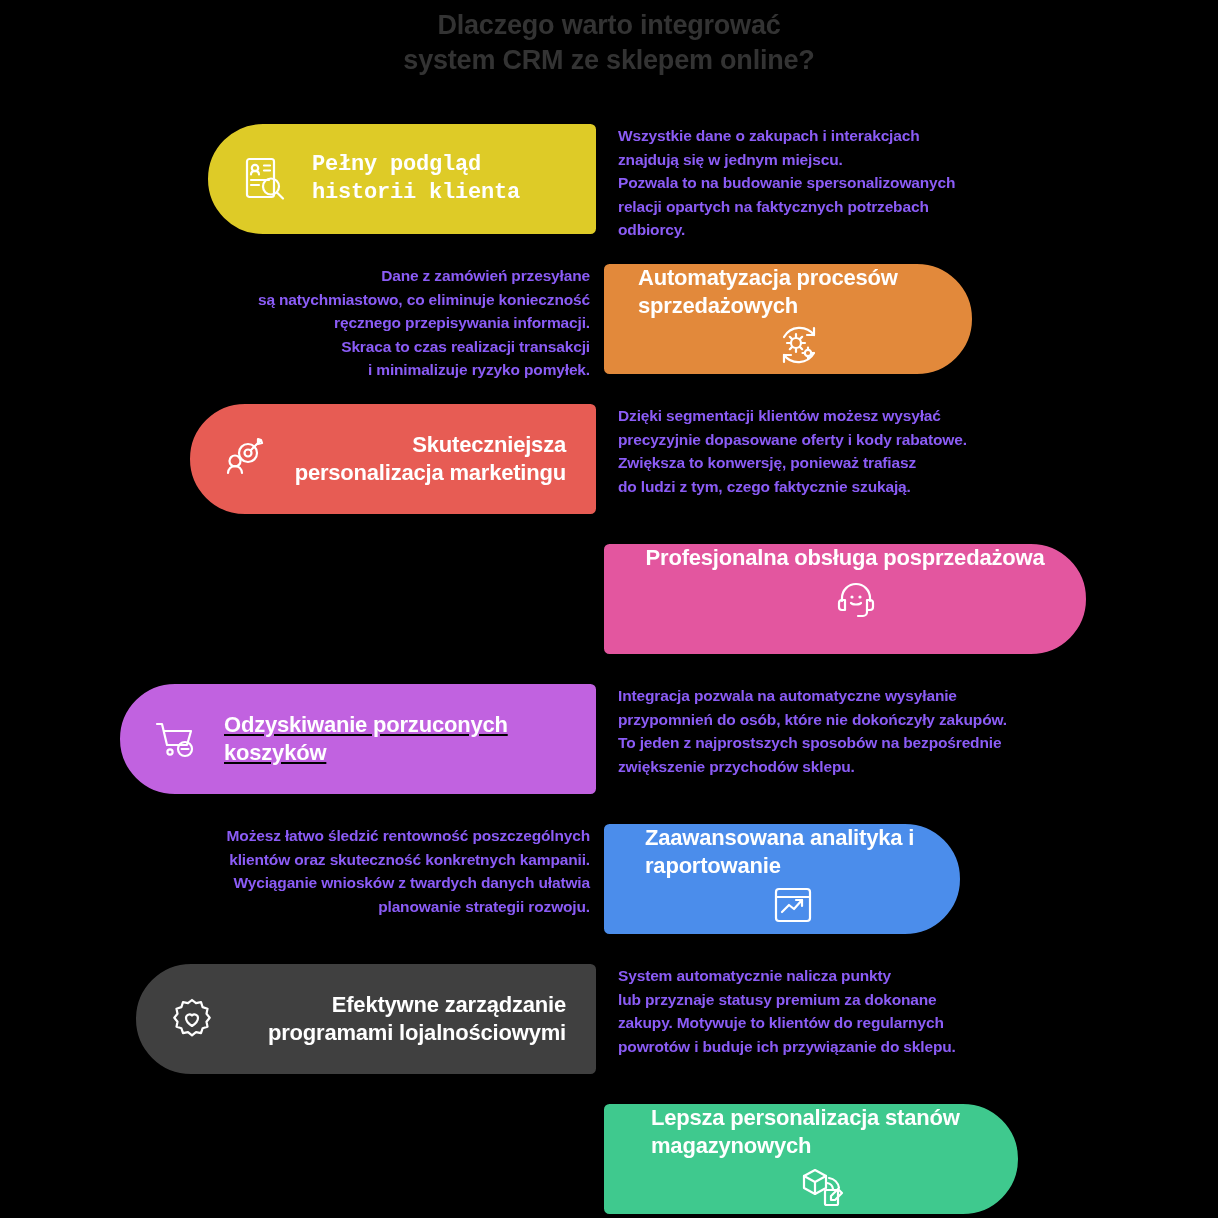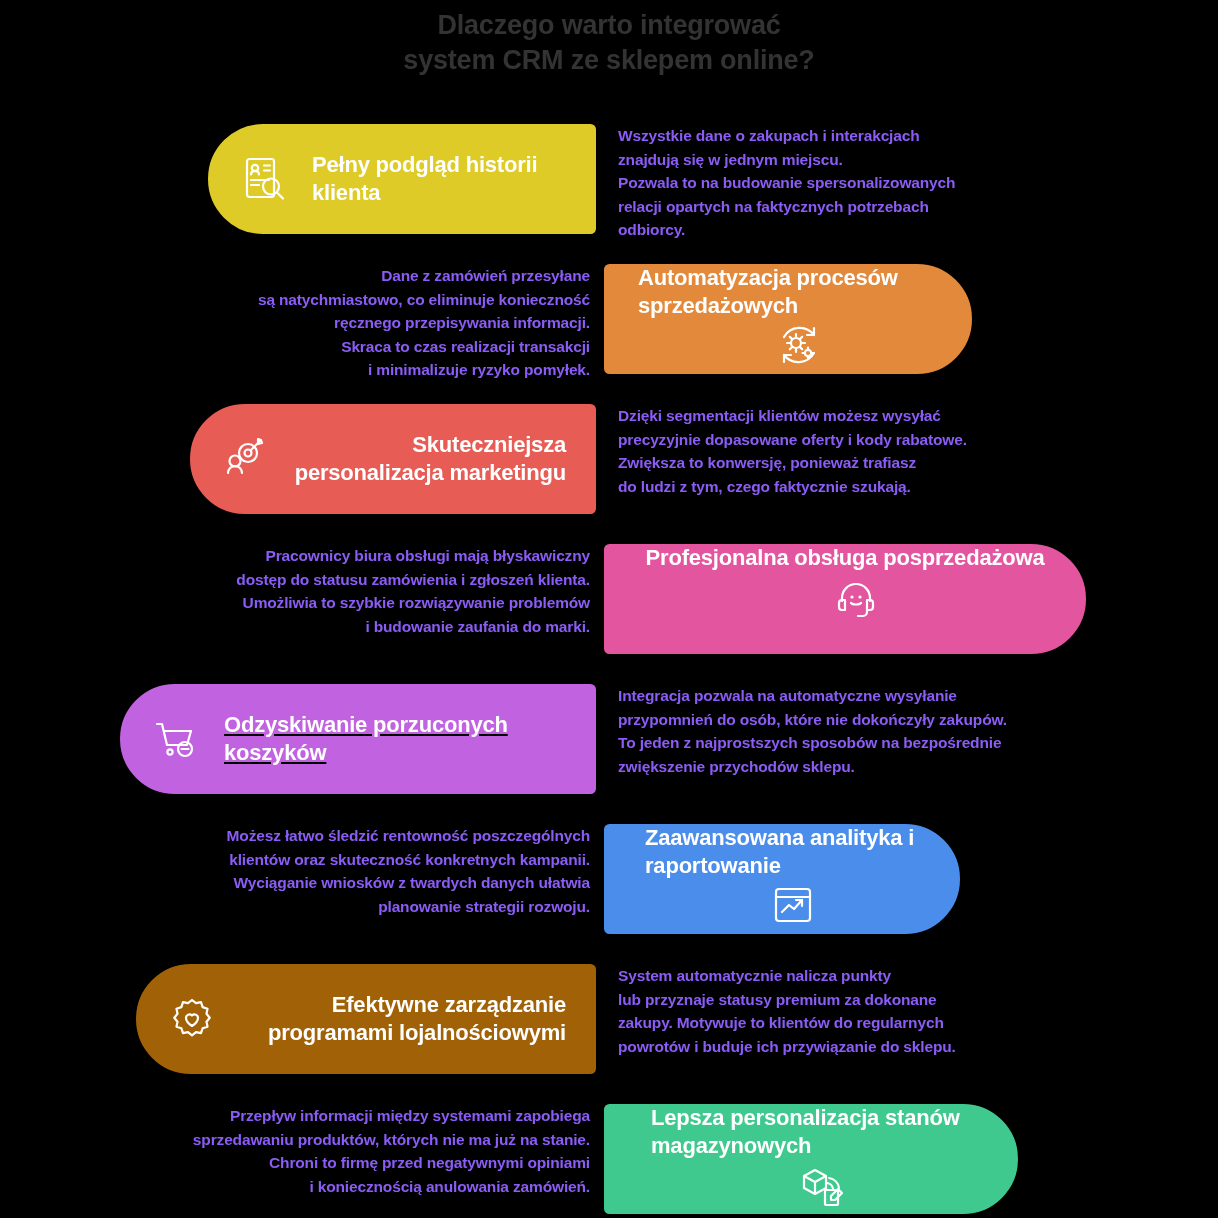--- a/index.html
+++ b/index.html
@@ -116,21 +116,21 @@
 <div class="page">
 
   <div class="title">
     <div>Dlaczego warto integrować</div>
     <div>system CRM ze sklepem online?</div>
   </div>
 
   <div class="rows">
 
     <div class="row left">
-      <div class="pill icon-left w-w1" style="background:#DECB27;">
+      <div class="pill icon-left w-w1" style="background:#DECB27;font-family:Liberation Mono, monospace;">
         <span class="icon">
           <svg viewBox="0 0 52 52" fill="none" stroke="#fff" stroke-width="2.2" stroke-linecap="round" stroke-linejoin="round">
             <rect x="9" y="6" width="27" height="38" rx="2.5"></rect>
             <circle cx="17" cy="15" r="3.2"></circle>
               <path d="M13 21.5c0-2.3 1.8-3.6 4-3.6s4 1.3 4 3.6"></path>
             <path d="M26 12.5h6M26 17.5h6M13 27h18M13 32h8"></path>
             <circle cx="33" cy="33.5" r="8"></circle>
               <path d="M39 39.5l6 6"></path>
           </svg>
         </span>
@@ -190,24 +190,20 @@
           <svg viewBox="0 0 52 52" fill="none" stroke="#fff" stroke-width="2.2" stroke-linecap="round" stroke-linejoin="round">
             <path d="M12 29v-3a14 14 0 0 1 28 0v3"></path>
             <path d="M12 28h3v10h-3a3 3 0 0 1-3-3v-4a3 3 0 0 1 3-3zM40 28h-3v10h3a3 3 0 0 0 3-3v-4a3 3 0 0 0-3-3z"></path>
             <path d="M37 38v2a4 4 0 0 1-4 4h-5"></path>
             <circle cx="22" cy="25" r="1.6" fill="#fff" stroke="none"></circle>
             <circle cx="30" cy="25" r="1.6" fill="#fff" stroke="none"></circle>
             <path d="M21 31c1.5 2 8.5 2 10 0"></path>
           </svg>
         </span>
       </div>
-      <div class="desc">Pracownicy biura obsługi mają błyskawiczny
-dostęp do statusu zamówienia i zgłoszeń klienta.
-Umożliwia to szybkie rozwiązywanie problemów
-i budowanie zaufania do marki.</div>
     </div>
 
     <div class="row left">
       <div class="pill icon-left w-w5" style="background:#C162E0;text-decoration:underline;">
         <span class="icon">
           <svg viewBox="0 0 52 52" fill="none" stroke="#fff" stroke-width="2.2" stroke-linecap="round" stroke-linejoin="round">
             <path d="M7 11h5l5 21h20l4-14H14"></path>
             <circle cx="20" cy="39" r="2.6"></circle>
             <circle cx="35" cy="36" r="7"></circle>
             <path d="M31.5 36h7"></path>
@@ -233,21 +229,21 @@
           </svg>
         </span>
       </div>
       <div class="desc">Możesz łatwo śledzić rentowność poszczególnych
 klientów oraz skuteczność konkretnych kampanii.
 Wyciąganie wniosków z twardych danych ułatwia
 planowanie strategii rozwoju.</div>
     </div>
 
     <div class="row left">
-      <div class="pill icon-left w-w7" style="background:#a16207;gap:10px;">
+      <div class="pill icon-left w-w7" style="background:#404040;gap:10px;">
         <span class="icon">
           <svg viewBox="0 0 52 52" fill="none" stroke="#fff" stroke-width="2.2" stroke-linecap="round" stroke-linejoin="round">
             <path d="M26 7l4 3.2 5-1 1.6 4.9 4.9 1.6-1 5 3.2 4-3.2 4 1 5-4.9 1.6-1.6 4.9-5-1-4 3.2-4-3.2-5 1-1.6-4.9-4.9-1.6 1-5-3.2-4 3.2-4-1-5 4.9-1.6 1.6-4.9 5 1z"></path>
             <path d="M26 33s-6-4.1-6-8.1a3.5 3.5 0 0 1 6-2.4 3.5 3.5 0 0 1 6 2.4c0 4-6 8.1-6 8.1z"></path>
           </svg>
         </span>
         <span class="pill-title" style="width:370px;text-align:right">Efektywne zarządzanie programami lojalnościowymi</span>
       </div>
       <div class="desc">System automatycznie nalicza punkty
 lub przyznaje statusy premium za dokonane
@@ -261,20 +257,16 @@
         <span class="icon">
           <svg viewBox="0 0 52 52" fill="none" stroke="#fff" stroke-width="2.2" stroke-linecap="round" stroke-linejoin="round">
             <path d="M8 17l11-6 11 6v12l-11 6-11-6z"></path>
             <path d="M8 17l11 6 11-6M19 23v12"></path>
             <path d="M31 24a7 7 0 0 1 6 6M33 19a12 12 0 0 1 10 10"></path>
             <rect x="29" y="31" width="13" height="15" rx="1.6"></rect>
             <path d="M42 30l4 4-7 7h-4v-4z"></path>
           </svg>
         </span>
       </div>
-      <div class="desc">Przepływ informacji między systemami zapobiega
-sprzedawaniu produktów, których nie ma już na stanie.
-Chroni to firmę przed negatywnymi opiniami
-i koniecznością anulowania zamówień.</div>
     </div>
 
   </div>
 </div>
 
 </body></html>

